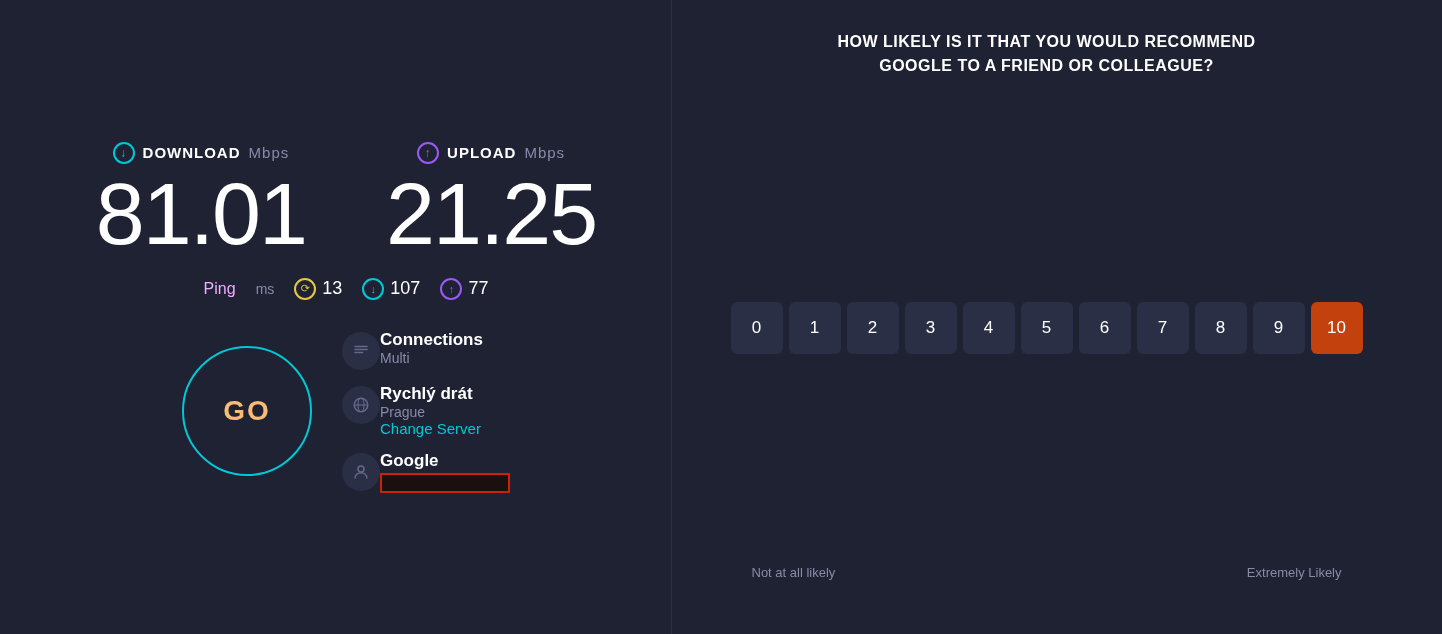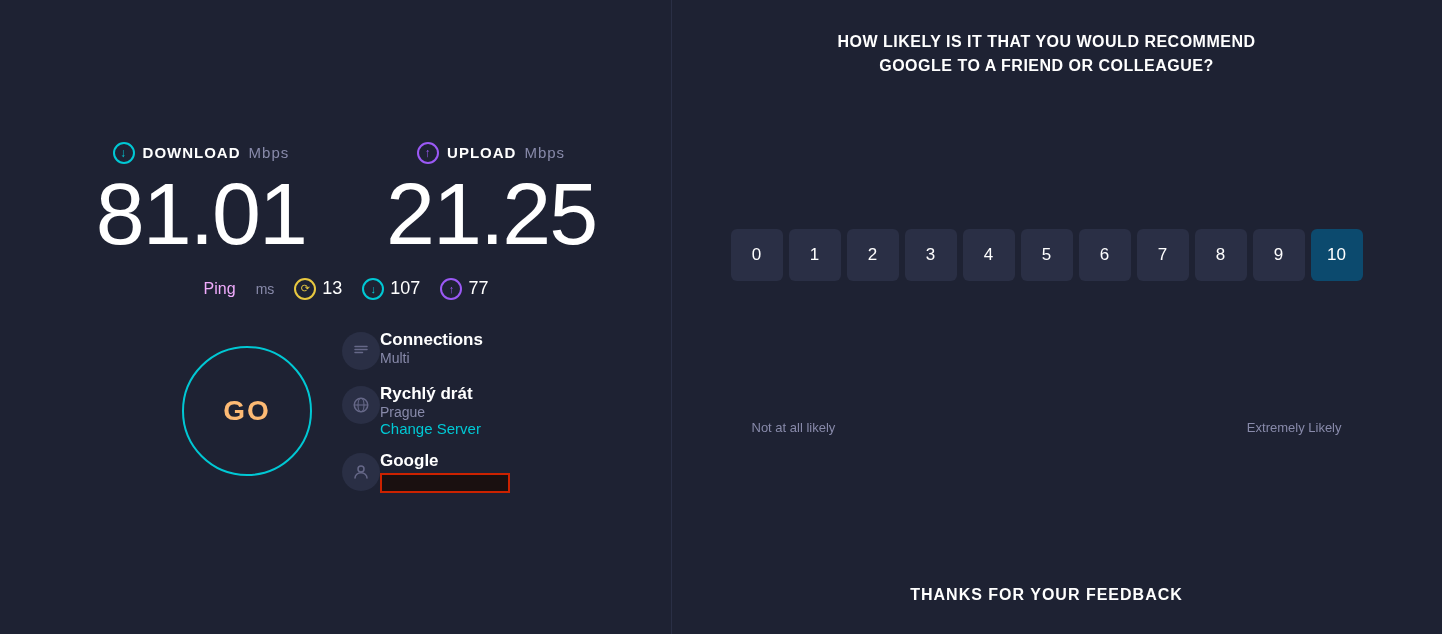--- a/index.html
+++ b/index.html
@@ -300,21 +300,21 @@
       color: #ffffff;
       font-size: 17px;
       font-weight: 500;
       cursor: pointer;
       display: flex;
       align-items: center;
       justify-content: center;
     }
 
     .rating-btn.selected {
-      background: #0c4a6e;
+      background: #c2410c;
       color: #ffffff;
     }
 
     .rating-labels {
       display: flex;
       justify-content: space-between;
       width: 100%;
       max-width: 590px;
       margin-bottom: 24px;
     }
@@ -448,17 +448,16 @@
         <button class="rating-btn">8</button>
         <button class="rating-btn">9</button>
         <button class="rating-btn selected">10</button>
       </div>
 
     <div class="rating-labels">
       <span class="rating-label-text">Not at all likely</span>
       <span class="rating-label-text">Extremely Likely</span>
     </div>
 
-    <div class="thanks-text">THANKS FOR YOUR FEEDBACK</div>
 
   </div>
 
 </div>
 
 </body></html>

